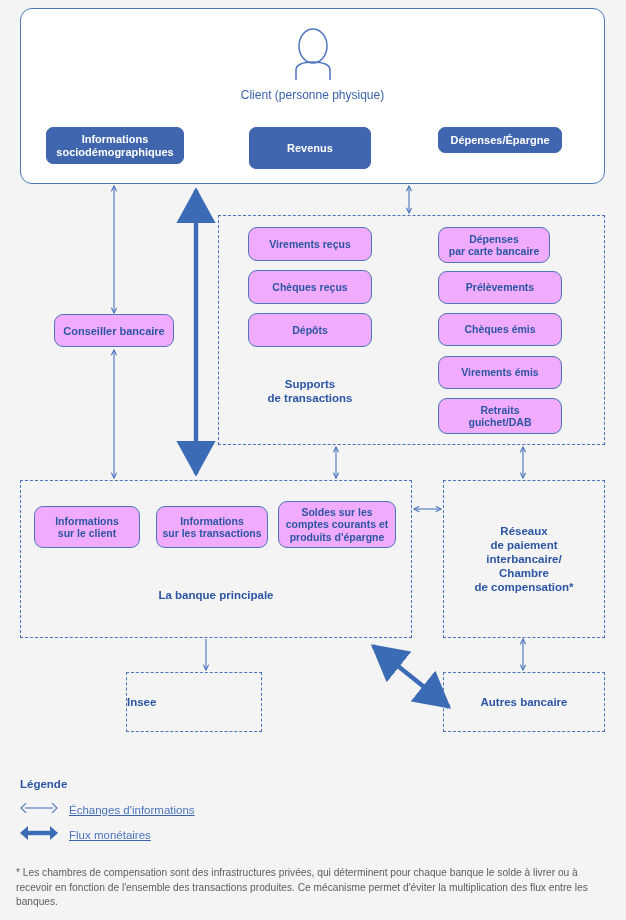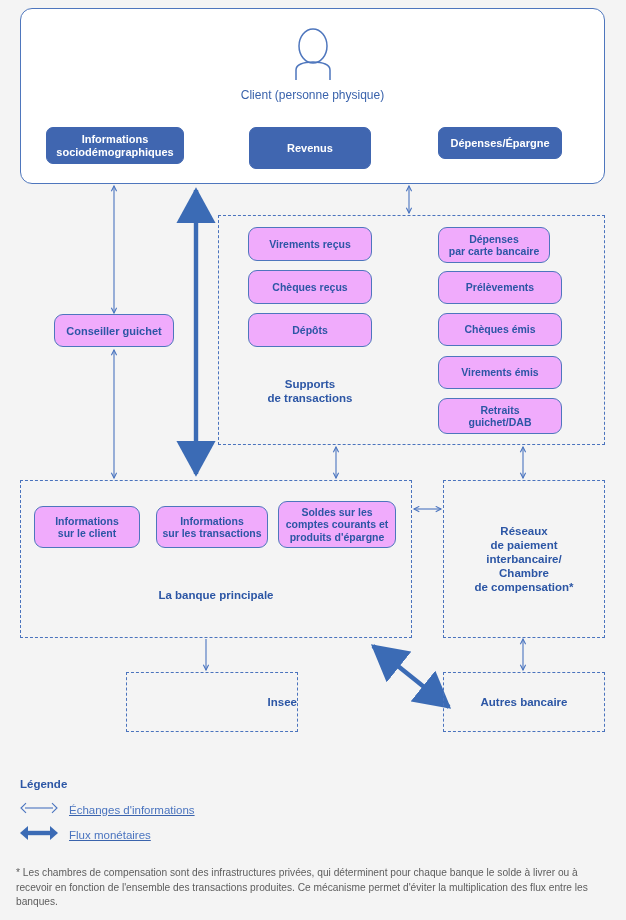--- a/index.html
+++ b/index.html
@@ -138,24 +138,24 @@
     <ellipse cx="28" cy="20" rx="14" ry="17" fill="none" stroke="#4e76bd" stroke-width="1.5"></ellipse>
     <path d="M11,54 L11,44 C11,38.8 18,36 28,36 C38,36 45,38.8 45,44 L45,54" fill="none" stroke="#4e76bd" stroke-width="1.5"></path>
   </svg>
 </div>
 
 <div class="abs caption" style="left:20px;top:88px;width:585px;">Client (personne physique)</div>
 
 <div class="abs pill filled" style="left:46px;top:127px;width:138px;height:37px;white-space:pre-line;">Informations
 sociodémographiques</div>
 <div class="abs pill filled" style="left:249px;top:127px;width:122px;height:42px;white-space:pre-line;">Revenus</div>
-<div class="abs pill filled" style="left:438px;top:127px;width:124px;height:32px;white-space:pre-line;">Dépenses/Épargne</div>
+<div class="abs pill filled" style="left:438px;top:127px;width:124px;height:26px;white-space:pre-line;">Dépenses/Épargne</div>
 
 <div class="abs pill" style="left:54px;top:314px;width:120px;height:33px;">
-  <span class="box-label">Conseiller guichet</span>
+  <span class="box-label">Conseiller bancaire</span>
 </div>
 
 <div class="abs panel-dashed" style="left:218px;top:215px;width:387px;height:230px;"></div>
 
 <div class="abs pill" style="left:248px;top:227px;width:124px;height:34px;white-space:pre-line;">Virements reçus</div>
 <div class="abs pill" style="left:248px;top:270px;width:124px;height:34px;white-space:pre-line;">Chèques reçus</div>
 <div class="abs pill" style="left:248px;top:313px;width:124px;height:34px;white-space:pre-line;">Dépôts</div>
 
 <div class="abs group-label" style="left:248px;top:377px;width:124px;white-space:pre-line;">Supports
 de transactions</div>
@@ -181,21 +181,21 @@
 <div class="abs group-label" style="left:20px;top:588px;width:392px;">La banque principale</div>
 
 <div class="abs panel-dashed" style="left:443px;top:480px;width:162px;height:158px;display:flex;align-items:center;justify-content:center;">
   <span class="group-label" style="white-space:pre-line;">Réseaux
 de paiement
 interbancaire/
 Chambre
 de compensation*</span>
 </div>
 
-<div class="abs panel-dashed" style="left:126px;top:672px;width:172px;height:60px;display:flex;align-items:center;justify-content:flex-end;">
+<div class="abs panel-dashed" style="left:126px;top:672px;width:136px;height:60px;display:flex;align-items:center;justify-content:flex-start;">
   <span class="group-label">Insee</span>
 </div>
 
 <div class="abs panel-dashed" style="left:443px;top:672px;width:162px;height:60px;display:flex;align-items:center;justify-content:center;">
   <span class="group-label">Autres bancaire</span>
 </div>
 
 <div class="abs legend-title" style="left:20px;top:778px;">Légende</div>
 
 <div class="abs legend-row" style="left:18px;top:801px;">

